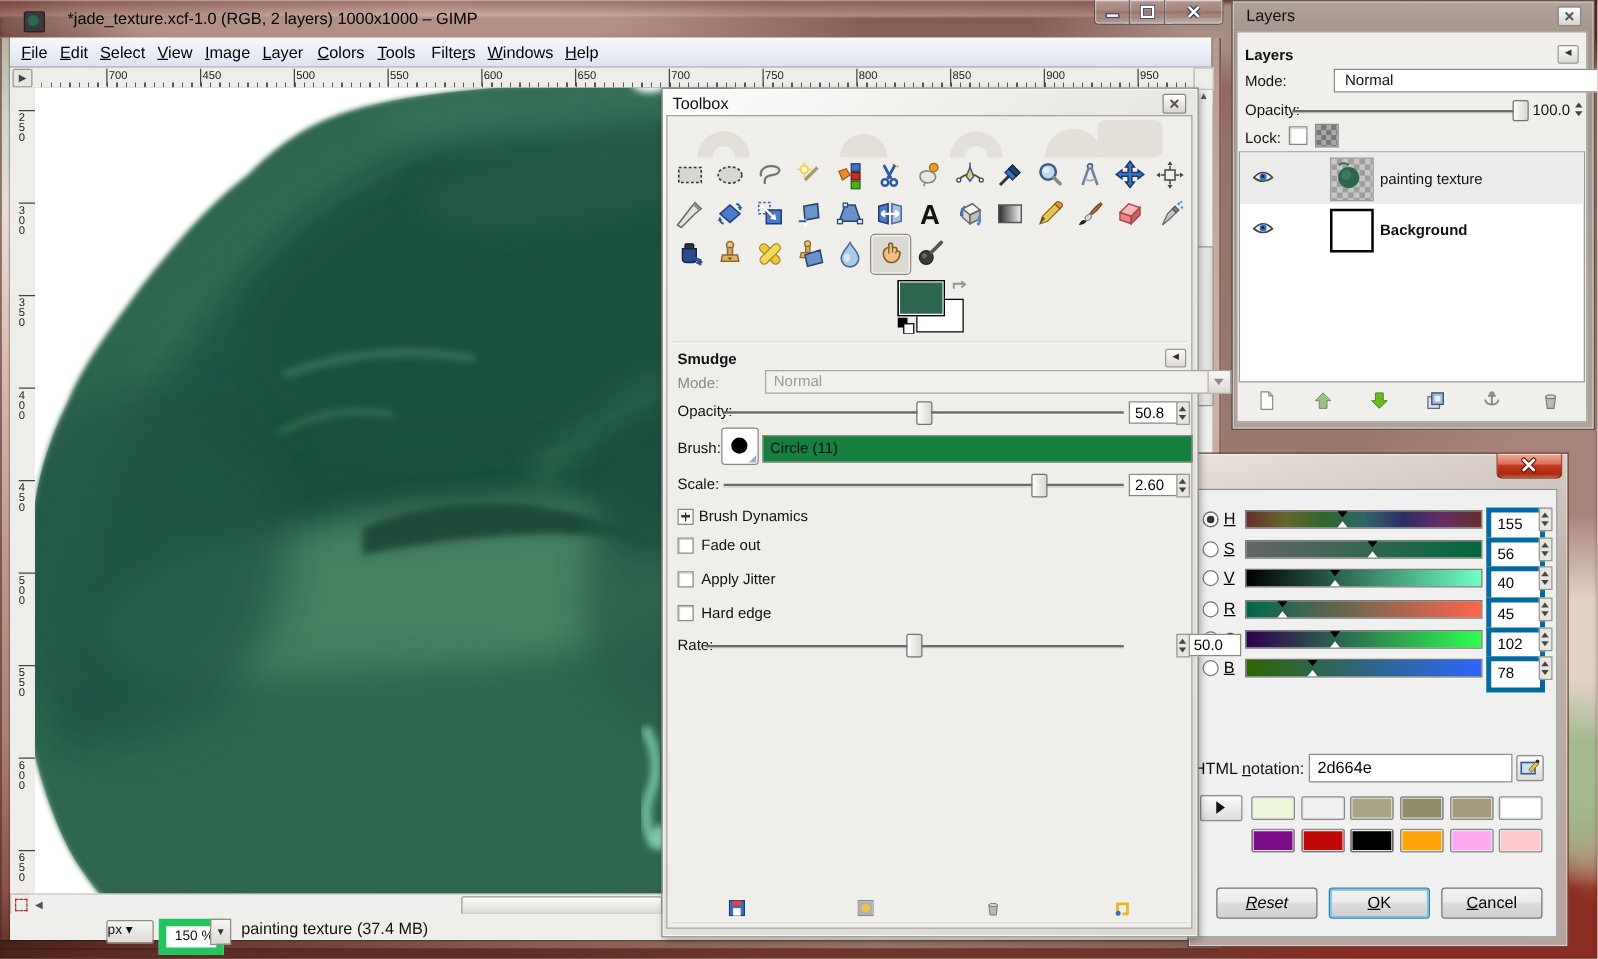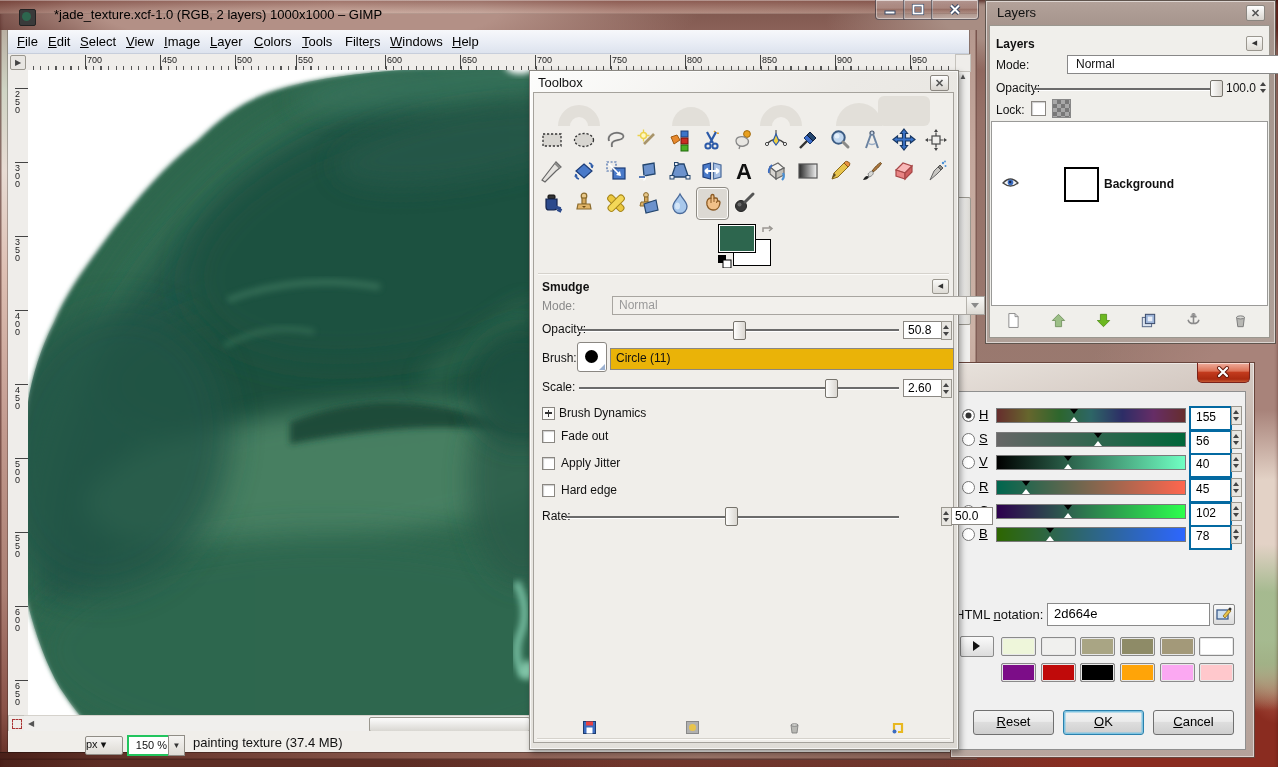--- a/index.html
+++ b/index.html
@@ -64,21 +64,21 @@
   #vscroll .arr{position:absolute;left:0;width:14px;height:14px;background:#f0efed;color:#555;font-size:8px;text-align:center;line-height:14px;}
   #vthumb{position:absolute;left:1px;top:127px;width:12px;height:126px;background:linear-gradient(90deg,#fdfdfd,#d9d7d2);border:1px solid #9a978f;border-radius:2px;}
   #qmask{left:8px;top:715px;width:16px;height:16px;background:#efedea;border:1px solid #c5c2bc;}
   #qmask i{position:absolute;left:3px;top:3px;width:8px;height:8px;border:1px dashed #a33;}
   #hscroll{left:24px;top:715px;width:931px;height:16px;background:#f0efed;border-top:1px solid #d5d2cc;}
   #hscroll .arr{position:absolute;top:0;width:14px;height:16px;color:#555;font-size:8px;text-align:center;line-height:16px;}
   #hthumb{position:absolute;left:345px;top:1px;width:159px;height:13px;background:linear-gradient(180deg,#fdfdfd,#d9d7d2);border:1px solid #9a978f;border-radius:2px;}
   
   #statusbar{left:8px;top:731px;width:961px;height:21px;background:#f0eeea;font-size:13px;color:#111;}
   #pxbtn{left:77px;top:5px;width:36px;height:17px;border:1px solid #908d86;background:linear-gradient(180deg,#f5f4f2,#dedbd5);border-radius:2px;font-size:11px;color:#111;line-height:15px;}
-  #zoomfield{left:119px;top:4px;width:38px;height:17px;border:2px solid #22c55e;background:#fff;font-size:11px;text-align:right;line-height:17px;padding-right:2px;}
+  #zoomfield{left:119px;top:4px;width:38px;height:17px;border:6px solid #22c55e;background:#fff;font-size:11px;text-align:right;line-height:17px;padding-right:2px;}
   #zoomarr{left:160px;top:4px;width:15px;height:19px;border:1px solid #908d86;background:linear-gradient(180deg,#f5f4f2,#dedbd5);font-size:8px;text-align:center;line-height:19px;color:#333;}
   #stext{left:185px;top:4px;font-size:13px;}
   #fitbtn{left:955px;top:54px;width:14px;height:16px;background:#efedea;border:1px solid #c5c2bc;}
   
   .sclose{position:absolute;width:17px;height:14px;background:linear-gradient(180deg,#fefefe,#d8d4ce);border:1px solid #8a8680;border-radius:2px;}
   .sclose svg{position:absolute;left:0;top:0;}
   .panelbtn{position:absolute;width:15px;height:13px;background:linear-gradient(180deg,#fafaf8,#dedbd5);border:1px solid #9a978f;border-radius:2px;font-size:7px;color:#333;text-align:center;line-height:12px;}
   .glabel{position:absolute;font-size:12px;color:#111;white-space:nowrap;}
   .strack{position:absolute;height:2px;background:#6b6b6b;border-bottom:1px solid #fff;}
   .sthumb{position:absolute;width:11px;height:17px;background:linear-gradient(90deg,#fdfdfc,#dad7d1);border:1px solid #76736c;border-radius:2px;}
@@ -117,21 +117,21 @@
   
   #colordlg{left:950px;top:362px;width:303px;height:394px;background:linear-gradient(165deg,#e8e2dc 0,#c3b4ac 35%,#b5a29a 100%);border:1px solid #68453c;box-shadow:inset 0 0 0 1px rgba(255,255,255,.5);z-index:30;}
   #redx{position:absolute;left:246px;top:0;width:51px;height:19px;border:1px solid #7a221a;border-top:none;border-radius:0 0 5px 5px;background:linear-gradient(180deg,#efad9d 0,#dc7257 42%,#c23a1d 50%,#aa2a10 85%,#c75b35 100%);box-shadow:inset 0 1px 0 rgba(255,255,255,.5);}
   #cd-content{position:absolute;left:7px;top:28px;width:286px;height:357px;background:#f0f0f0;border:1px solid #8f8f8f;}
   .crow{position:absolute;left:0;width:286px;height:22px;}
   .radio{position:absolute;left:3px;top:3px;width:11px;height:11px;border:1px solid #777;border-radius:50%;background:#fff;}
   .clet{position:absolute;left:20px;top:1px;font-size:13px;color:#000;}
   .cbar{position:absolute;left:37px;top:2px;width:188px;height:13px;border:1px solid #7a7a7a;}
   .cbar .mt{position:absolute;top:0;width:0;height:0;border-left:4px solid transparent;border-right:4px solid transparent;border-top:5px solid #000;}
   .cbar .mb{position:absolute;bottom:0;width:0;height:0;border-left:4px solid transparent;border-right:4px solid transparent;border-bottom:5px solid #fff;}
-  .cvbox{position:absolute;left:230px;top:0;width:34px;height:17px;background:#fff;border:2px solid #0369a1;font-size:12px;padding:2px 0 2px 5px;}
+  .cvbox{position:absolute;left:230px;top:0;width:34px;height:17px;background:#fff;border:4px solid #0369a1;font-size:12px;padding:2px 0 2px 5px;}
   .cspin{position:absolute;left:272px;top:0;width:10px;height:19px;}
   .swatch{position:absolute;width:33px;height:17px;border:1px solid #8a8a8a;box-shadow:0 0 0 1px #e8e8e8 inset;border-radius:2px;}
   .dlgbtn{position:absolute;top:318px;width:79px;height:23px;background:linear-gradient(180deg,#f2f2f2 0,#ebebeb 45%,#dddddd 50%,#cfcfcf 100%);border:1px solid #707070;border-radius:3px;font-size:13px;color:#000;text-align:center;line-height:22px;}
 </style>
 </head>
 <body>
 <div id="screen">
   <div id="wall" class="abs"></div>
 
   <div id="mainwin" class="abs">
@@ -174,21 +174,21 @@
         <span style="left:382px"><u>W</u>indows</span>
         <span style="left:444px"><u>H</u>elp</span>
     </div>
     <div id="corner" class="abs">
         <div class="btn">▶</div>
       </div>
     <div id="hruler" class="abs">
         <div class="lab" style="left: 57px;">700</div>
         <div class="lab" style="left: 132px;">450</div>
         <div class="lab" style="left: 207px;">500</div>
-        <div class="lab" style="left: 268px;">550</div>
+        <div class="lab" style="left: 282px;">550</div>
         <div class="lab" style="left: 357px;">600</div>
         <div class="lab" style="left: 432px;">650</div>
         <div class="lab" style="left: 507px;">700</div>
         <div class="lab" style="left: 582px;">750</div>
         <div class="lab" style="left: 657px;">800</div>
         <div class="lab" style="left: 732px;">850</div>
         <div class="lab" style="left: 807px;">900</div>
         <div class="lab" style="left: 882px;">950</div>
       </div>
     <div id="vruler" class="abs">
@@ -287,20 +287,35 @@
       <div class="sthumb" style="left:220px;top:54px;width:11px;height:15px;"></div>
       <div class="glabel" style="left:236px;top:55px;">100.0</div>
       <div class="spin" style="left:269px;top:53px;background:none;border:none;">
           <i class="u"></i>
           <i class="d"></i>
         </div>
       <div class="glabel" style="left:6px;top:77px;">Lock:</div>
       <div class="cb" style="left:41px;top:75px;width:13px;height:13px;"></div>
       <div style="position:absolute;left:62px;top:73px;width:17px;height:17px;background:repeating-conic-gradient(#787878 0 25%,#a8a8a8 0 50%) 0 0/8px 8px;border:1px solid #888;"></div>
       <div id="ly-list">
+        <div class="lyrow" style="top:0;background:#ebebe9;">
+          <svg class="eye" viewBox="0 0 17 13">
+              <path d="M1 7 Q8.5 -1 16 7 Q8.5 13 1 7 Z" fill="#f2f4f6" stroke="#444" stroke-width="1.3"></path>
+              <circle cx="8.5" cy="6.4" r="2.8" fill="#3a6cc0"></circle>
+              <circle cx="8.2" cy="6" r="1.2" fill="#14244c"></circle>
+            </svg>
+          <div class="thumb" style="background:repeating-conic-gradient(#9e9e9e 0 25%,#c6c6c6 0 50%) 0 0/9px 9px;border:1px solid #999;">
+            <svg width="33" height="33" viewBox="0 0 33 33">
+                <circle cx="14" cy="15" r="8.5" fill="#2d664e"></circle>
+                <circle cx="12" cy="13" r="4" fill="#3d7a60"></circle>
+                <path d="M6 5 Q10 2 14 5" stroke="#2d664e" stroke-width="1.5" fill="none"></path>
+              </svg>
+          </div>
+          <div class="glabel" style="left:112px;top:14px;">painting texture</div>
+        </div>
         <div class="lyrow" style="top:41px;">
           <svg class="eye" viewBox="0 0 17 13">
               <path d="M1 7 Q8.5 -1 16 7 Q8.5 13 1 7 Z" fill="#f2f4f6" stroke="#444" stroke-width="1.3"></path>
               <circle cx="8.5" cy="6.4" r="2.8" fill="#3a6cc0"></circle>
               <circle cx="8.2" cy="6" r="1.2" fill="#14244c"></circle>
             </svg>
           <div class="thumb" style="background:#fff;border:2px solid #000;width:31px;height:31px;"></div>
           <div class="glabel" style="left:112px;top:14px;font-weight:bold;">Background</div>
         </div>
       </div>
@@ -445,21 +460,21 @@
       <div class="swatch" style="left:121px;top:245px;background:#a9a584;"></div>
       <div class="swatch" style="left:161px;top:245px;background:#8e8b67;"></div>
       <div class="swatch" style="left:201px;top:245px;background:#a39979;"></div>
       <div class="swatch" style="left:240px;top:245px;background:#ffffff;"></div>
       <div class="swatch" style="left:42px;top:271px;background:#7c0d88;"></div>
       <div class="swatch" style="left:82px;top:271px;background:#c00a0a;"></div>
       <div class="swatch" style="left:121px;top:271px;background:#000000;"></div>
       <div class="swatch" style="left:161px;top:271px;background:#ffa408;"></div>
       <div class="swatch" style="left:201px;top:271px;background:#fba8f2;"></div>
       <div class="swatch" style="left:240px;top:271px;background:#ffc8cc;"></div>
-      <div class="dlgbtn" style="left:14px;"><u>R</u>eset</div>
+      <div class="dlgbtn" style="left:14px;font-style:italic;"><u>R</u>eset</div>
       <div class="dlgbtn" style="left:104px;border:1px solid #2a81ad;box-shadow:inset 0 0 0 1.5px #7fc4e2;"><u>O</u>K</div>
       <div class="dlgbtn" style="left:194px;"><u>C</u>ancel</div>
     </div>
   </div>
 
   <div id="toolbox" class="abs">
     <div id="tb-title">Toolbox</div>
     <div class="sclose" style="right:9px;top:4px;">
         <svg width="17" height="14" viewBox="0 0 17 14">
           <path d="M5.5 4 L11.5 10 M11.5 4 L5.5 10" stroke="#555" stroke-width="1.6"></path>
@@ -745,21 +760,21 @@
       <div class="vbox" style="left:369px;top:228px;">50.8</div>
       <div class="spin" style="left:407px;top:228px;">
           <i class="u"></i>
           <i class="d"></i>
         </div>
       <div class="glabel" style="left:8px;top:258px;">Brush:</div>
       <div style="position:absolute;left:43px;top:249px;width:28px;height:28px;background:#fff;border:1px solid #8a8782;border-radius:3px;">
         <span style="position:absolute;left:7px;top:7px;width:13px;height:13px;border-radius:50%;background:#000;"></span>
         <span style="position:absolute;right:1px;bottom:1px;width:0;height:0;border-left:6px solid transparent;border-bottom:6px solid #9ab0d0;"></span>
       </div>
-      <div style="position:absolute;left:76px;top:255px;width:337px;height:18px;background:#eab308;border:1px solid #8a8782;font-size:12px;color:#111;padding:2px 0 0 5px;">Circle (11)</div>
+      <div style="position:absolute;left:76px;top:255px;width:337px;height:18px;background:#15803d;border:1px solid #8a8782;font-size:12px;color:#111;padding:2px 0 0 5px;">Circle (11)</div>
       <div class="glabel" style="left:8px;top:287px;">Scale:</div>
       <div class="strack" style="left:45px;top:294px;width:320px;"></div>
       <div class="sthumb" style="left:291px;top:286px;"></div>
       <div class="vbox" style="left:369px;top:286px;">2.60</div>
       <div class="spin" style="left:407px;top:286px;">
           <i class="u"></i>
           <i class="d"></i>
         </div>
       <div style="position:absolute;left:8px;top:314px;width:11px;height:11px;background:#fbfaf8;border:1px solid #8a8782;">
           <span style="position:absolute;left:2px;top:4.2px;width:7px;height:1.4px;background:#333;"></span>

